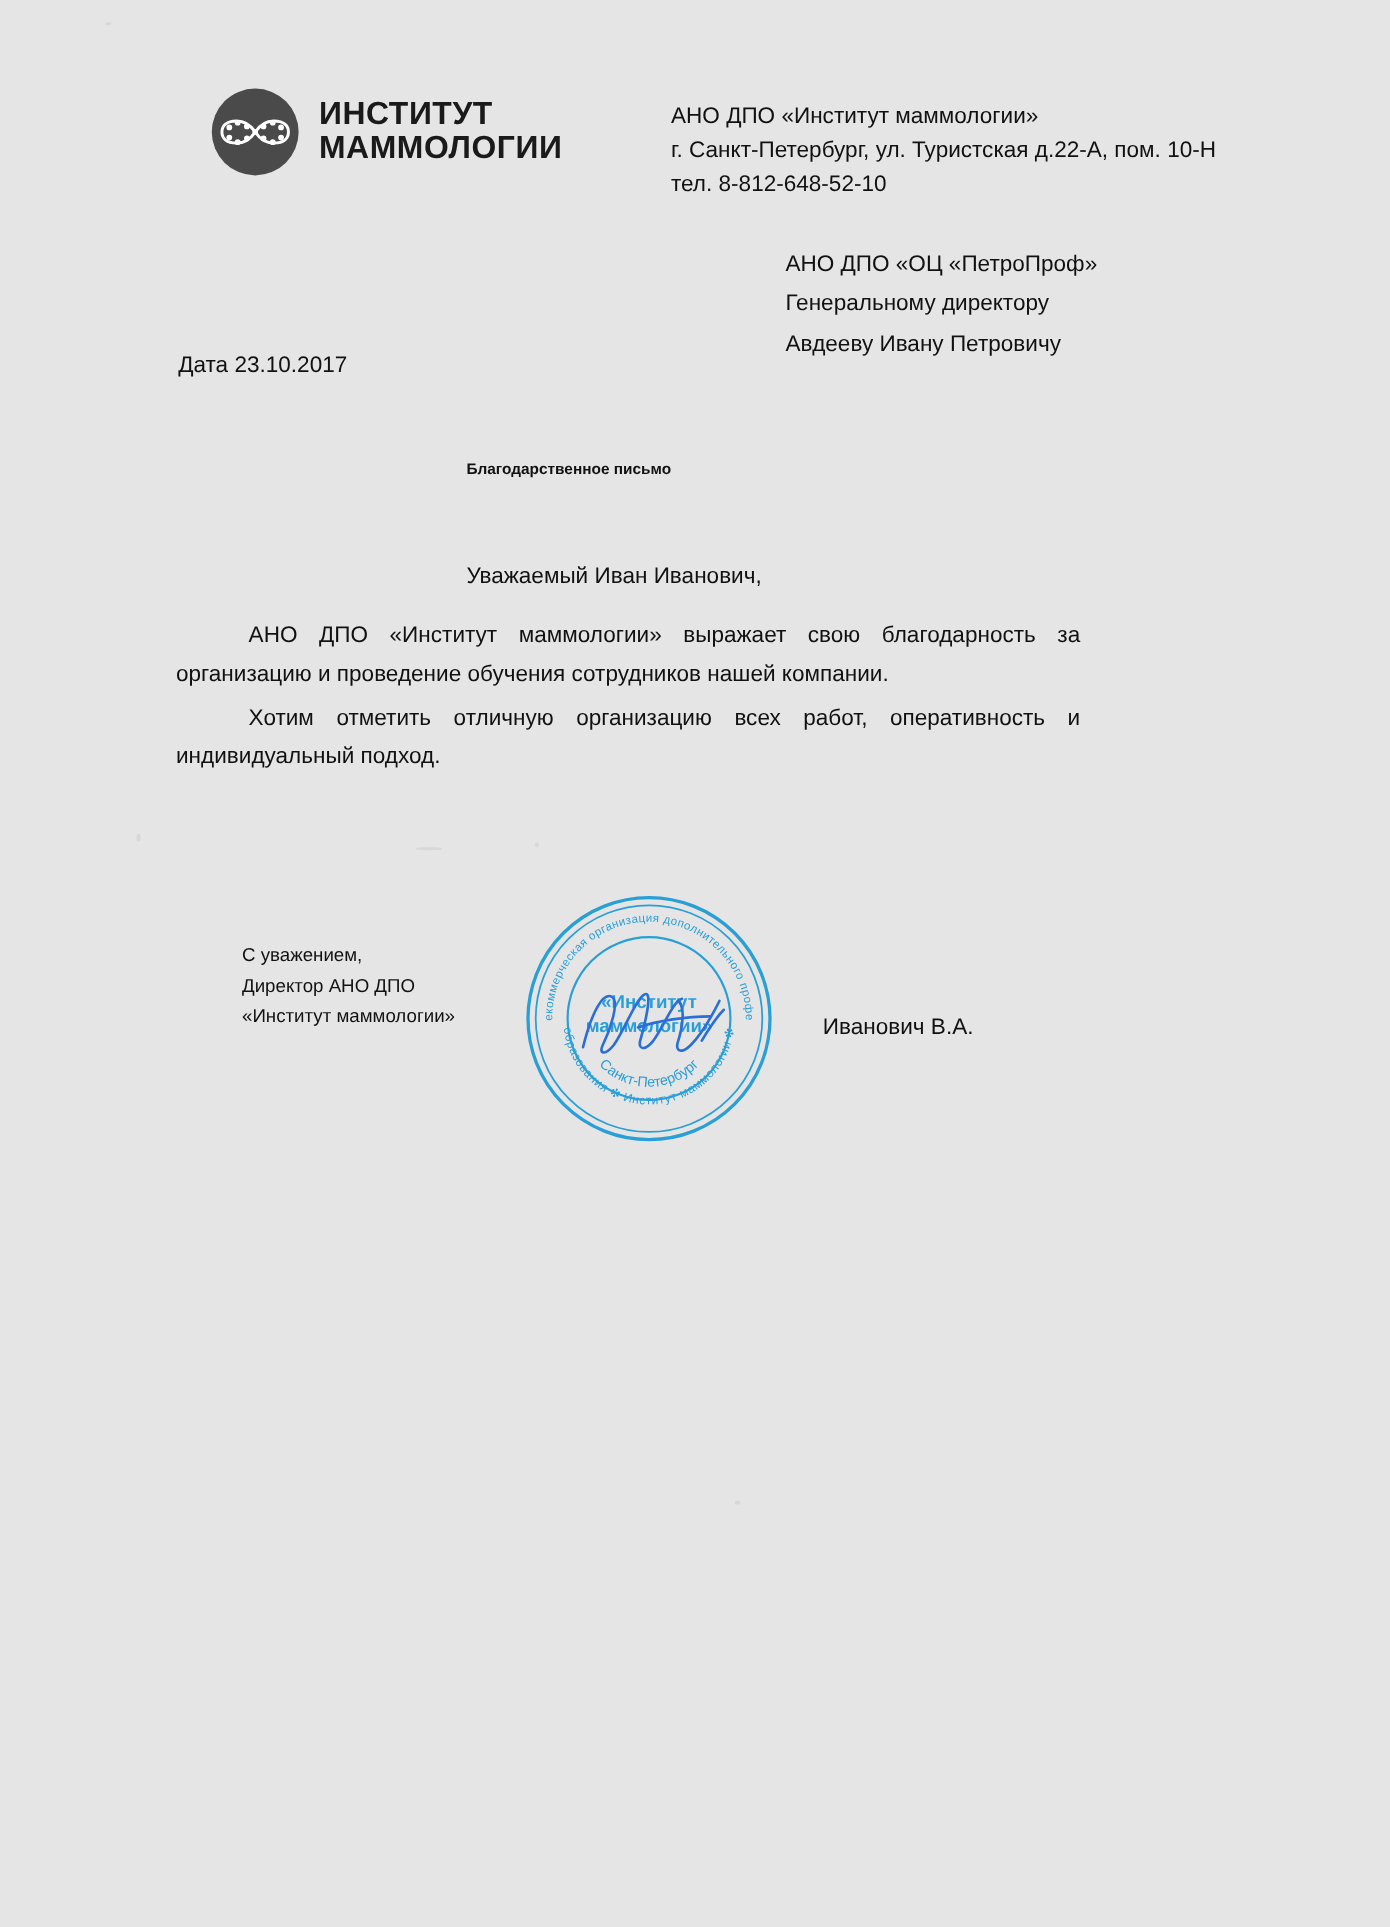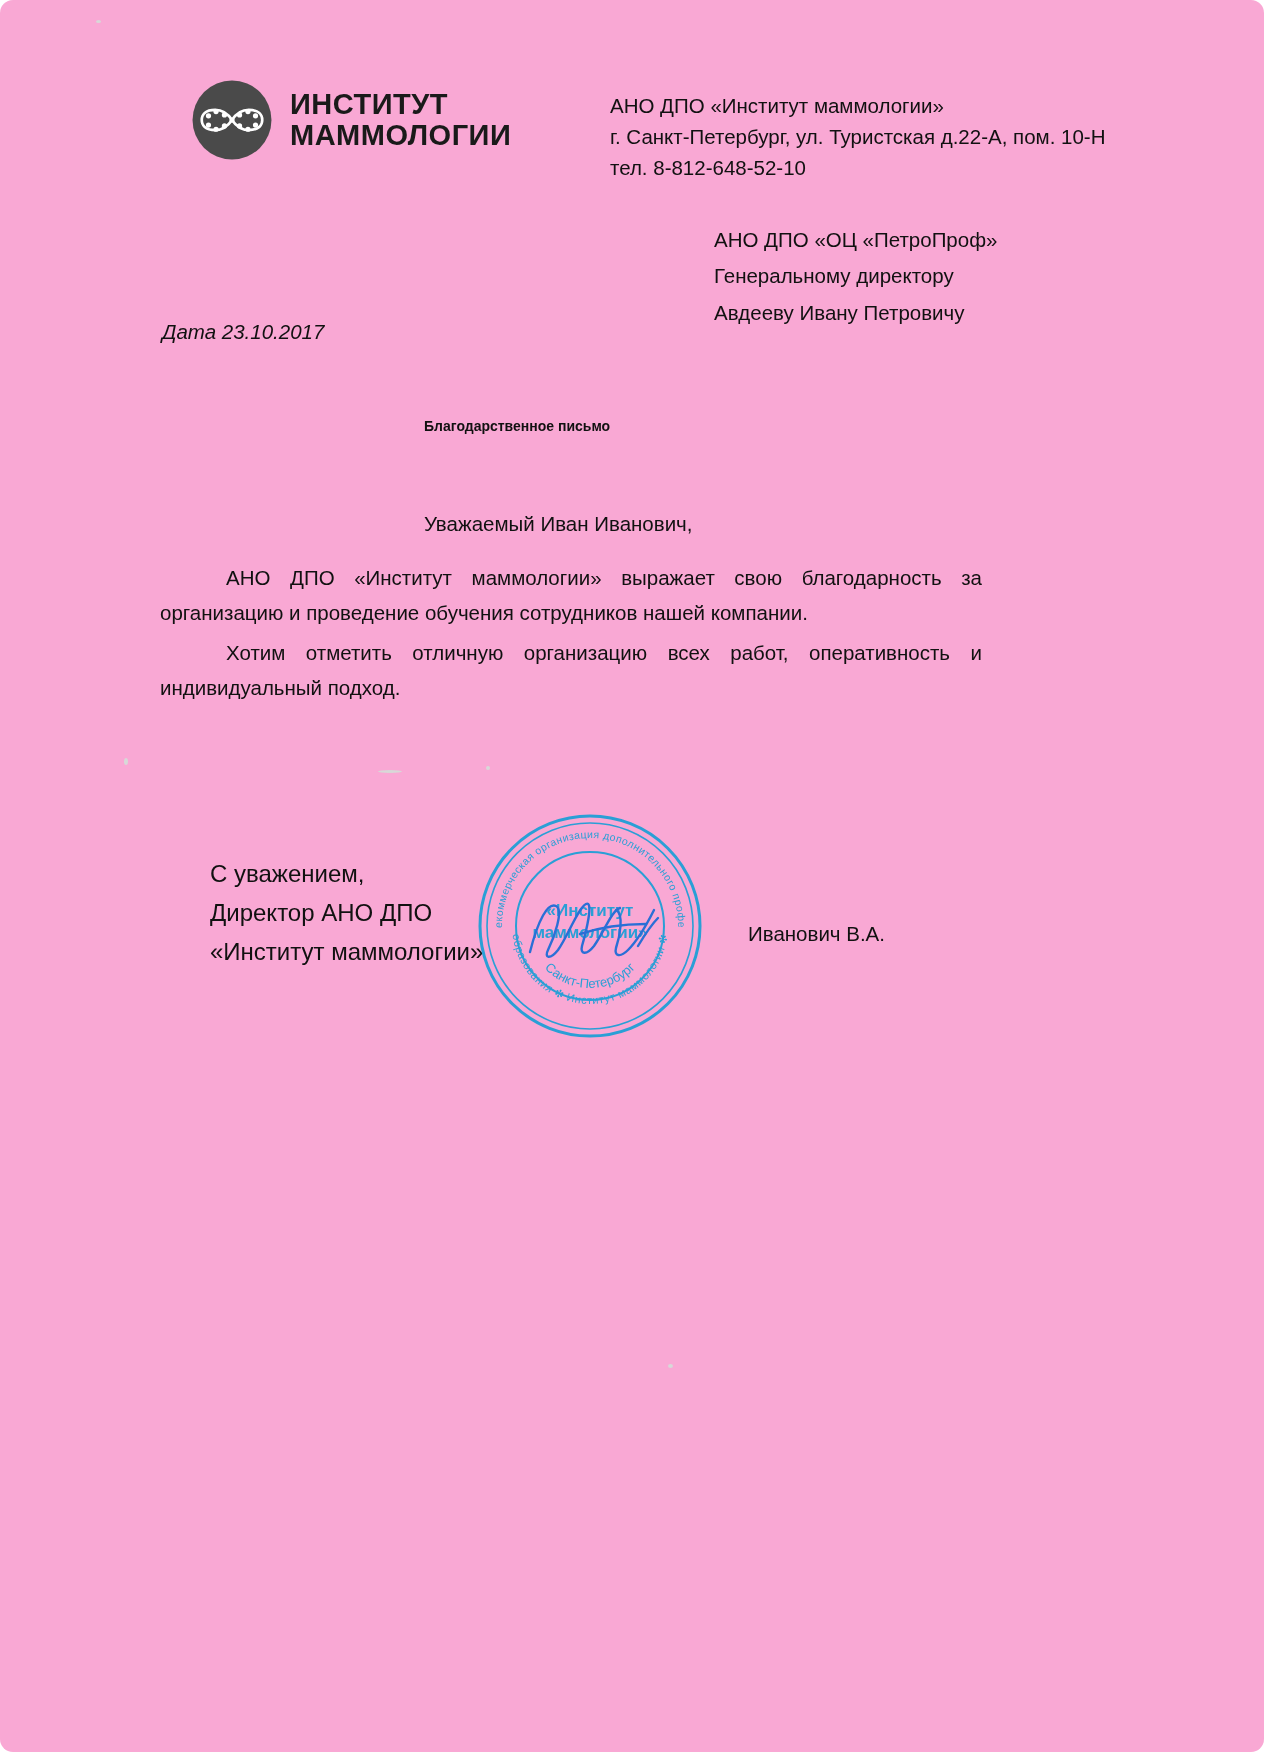--- a/index.html
+++ b/index.html
@@ -9,23 +9,22 @@
   }
   body {
     font-family: "Liberation Sans", sans-serif;
     color: #1a1a1a;
   }
   .page {
     position: relative;
     width: 1264px;
     height: 1752px;
     margin: 0 auto;
-    background: #f9a8d4;
+    background: #e5e5e5;
     overflow: hidden;
-    border-radius: 13px;
   }
 
   
   .letterhead {
     position: absolute;
     top: 78px;
     left: 190px;
     width: 1010px;
     display: flex;
     align-items: flex-start;
@@ -69,21 +68,20 @@
     color: #111;
   }
 
   
   .doc-date {
     position: absolute;
     top: 320px;
     left: 162px;
     font-size: 20.5px;
     color: #111;
-    font-style: italic;
   }
 
   
   .doc-title {
     position: absolute;
     top: 418px;
     left: 424px;
     font-size: 14px;
     font-weight: bold;
     color: #111;
@@ -110,22 +108,22 @@
   }
   .body-text p {
     margin: 4px;
     text-indent: 66px;
   }
 
   
   .signature-block {
     position: absolute;
     top: 855px;
-    left: 210px;
-    font-size: 24px;
+    left: 220px;
+    font-size: 17px;
     line-height: 1.62;
     color: #111;
   }
   .signatory-name {
     position: absolute;
     top: 922px;
     left: 748px;
     font-size: 20.5px;
     color: #111;
   }

